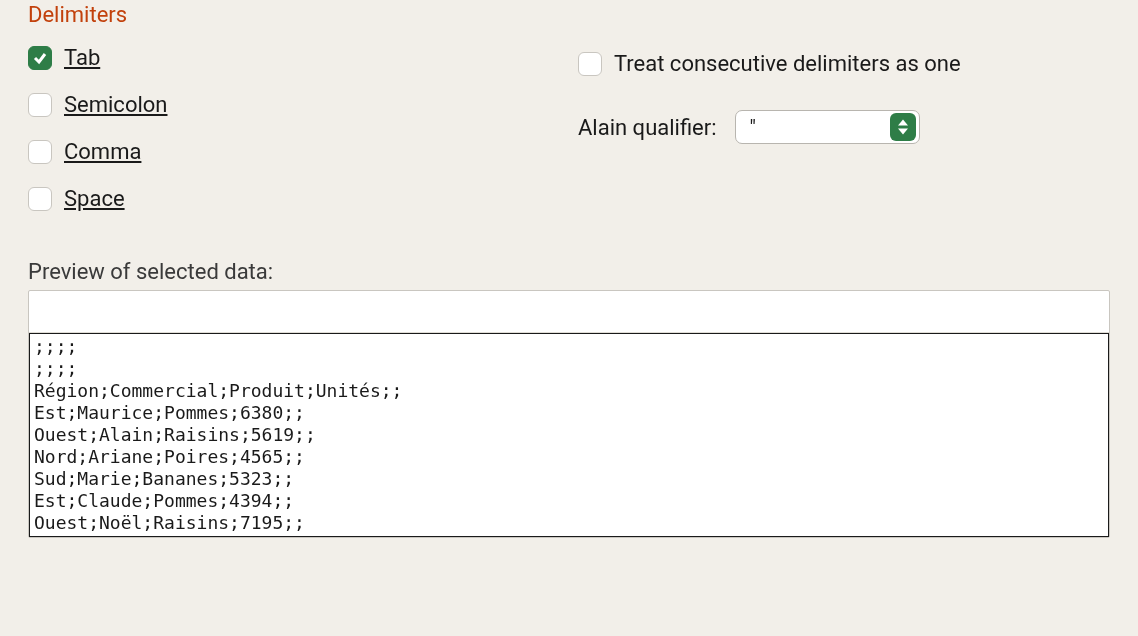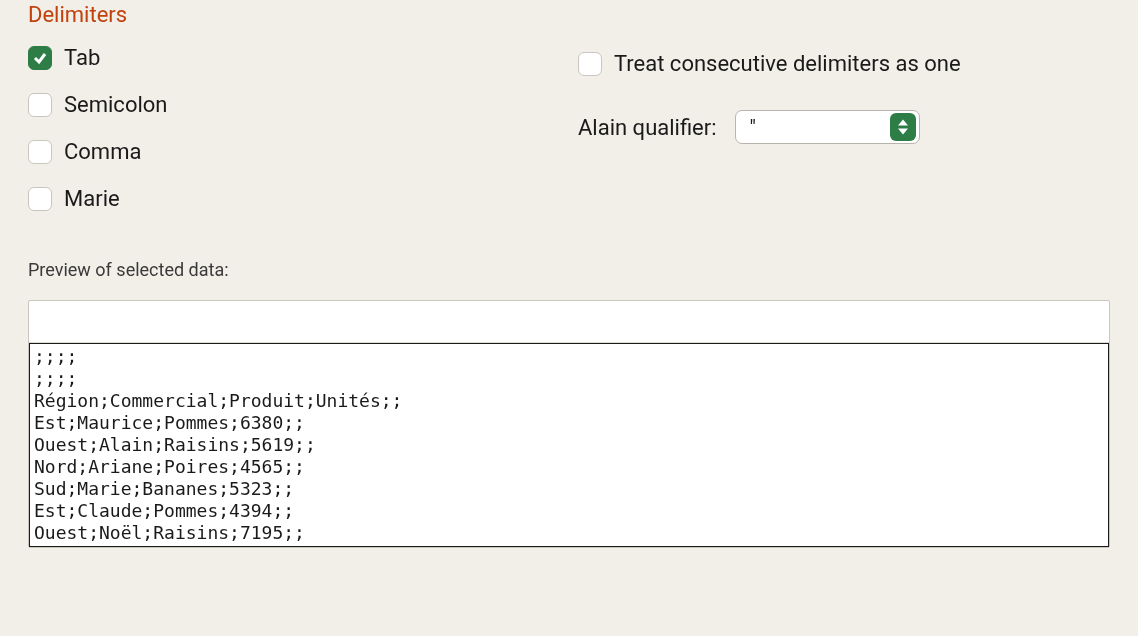--- a/index.html
+++ b/index.html
@@ -24,20 +24,21 @@
     }
     .delimiters-row {
       display: flex;
       gap: 40px;
     }
     .left-col {
       display: flex;
       flex-direction: column;
       gap: 22px;
       width: 510px;
+      text-decoration: underline;
     }
     .right-col {
       display: flex;
       flex-direction: column;
       gap: 34px;
       padding-top: 6px;
     }
     .checkbox-row {
       display: flex;
       align-items: center;
@@ -125,24 +126,24 @@
       justify-content: center;
       margin-right: 3px;
       gap: 2px;
     }
     .select-stepper svg {
       width: 10px;
       height: 7px;
       fill: #ffffff;
     }
     .preview-heading {
-      font-size: 18px;
+      font-size: 22px;
       color: #3a3a3a;
       margin-top: 48px;
-      margin-bottom: 20px;
+      margin-bottom: 6px;
     }
     .preview-container {
       background: #ffffff;
       border: 1px solid #c9c6c0;
       border-radius: 2px;
     }
     .preview-header {
       height: 42px;
       border-bottom: 1px solid #e0ddd6;
     }
@@ -185,21 +186,21 @@
       <div class="checkbox">
         
       </div>
       <span class="checkbox-label">Comma</span>
     </div>
 
     <div class="checkbox-row">
       <div class="checkbox">
         
       </div>
-      <span class="checkbox-label">Marie</span>
+      <span class="checkbox-label">Space</span>
     </div>
 
   </div>
 
   <div class="right-col">
     <div class="checkbox-row">
       <div class="checkbox">
         
       </div>
       <span class="checkbox-label">Treat consecutive delimiters as one</span>

